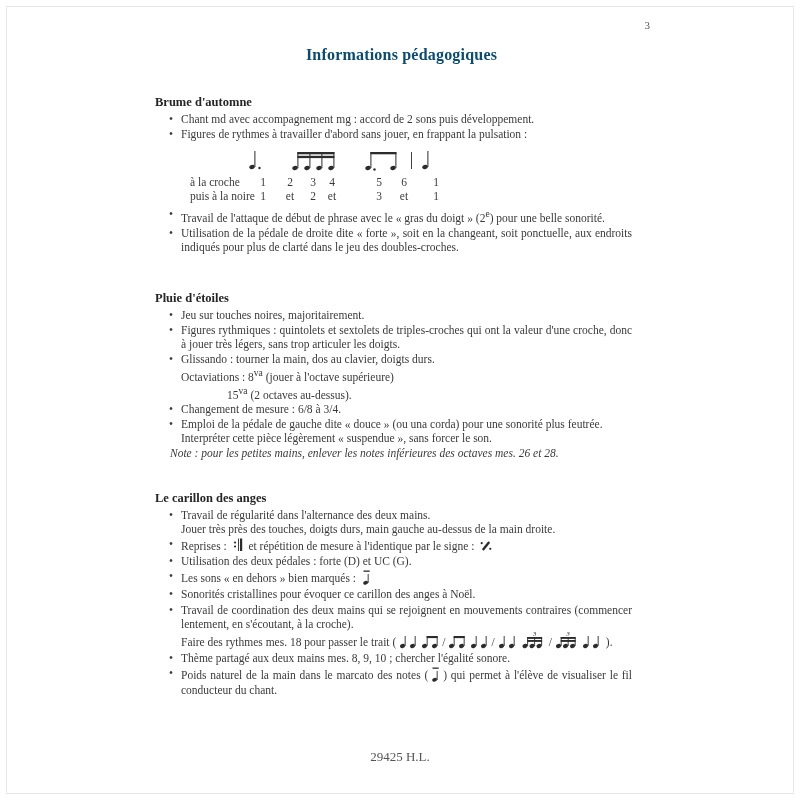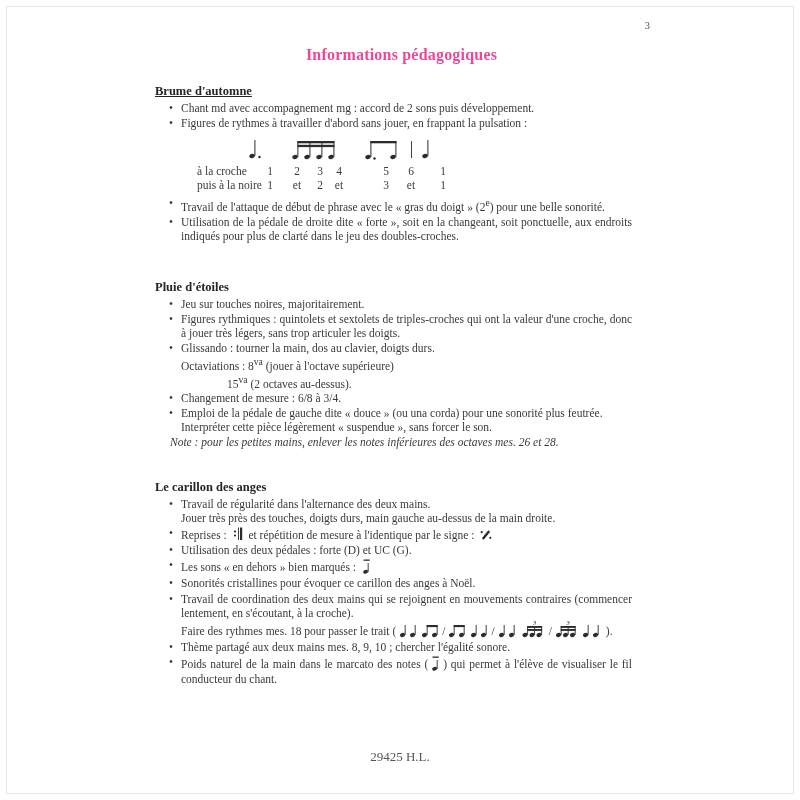--- a/index.html
+++ b/index.html
@@ -5,36 +5,36 @@
   html,body{margin:0;padding:0;background:#fff;}
   .page{
     position:relative;width:800px;height:800px;background:#fff;
     font-family:"Liberation Serif","DejaVu Serif",serif;
     color:#3a3a3a;font-size:11.5px;line-height:14px;
     box-sizing:border-box;overflow:hidden;
   }
   .page-edge{position:absolute;left:6px;top:6px;right:6px;bottom:6px;border:1px solid #e7e7e7;pointer-events:none;}
   .pagenum{position:absolute;top:18px;right:150px;font-size:11px;color:#555;}
   .content{position:absolute;left:155px;top:0;width:493px;}
-  h1{font-size:16px;line-height:18px;font-weight:bold;text-align:center;color:#ec4899;margin:46px 0 0 0;letter-spacing:.2px;}
+  h1{font-size:16px;line-height:18px;font-weight:bold;text-align:center;color:#0c4a6e;margin:46px 0 0 0;letter-spacing:.2px;}
   h2{font-size:12.5px;line-height:15px;font-weight:bold;color:#252525;margin:0;}
-  .sec-brume h2{margin-top:20px;text-decoration:underline;}
+  .sec-brume h2{margin-top:31px;}
   .sec-pluie h2{margin-top:37px;}
   .sec-carillon h2{margin-top:31px;}
   .sec-rencontre h2{margin-top:33px;}
   ul.bl{list-style:none;margin:2px 0 0 0;padding:0;}
   ul.bl li{position:relative;padding-left:26px;margin:0 16px 1px 0;text-align:justify;}
   ul.bl li::before{content:"\2022";position:absolute;left:14px;top:0;}
   .cont{margin:0;}  
   .indent2{padding-left:46px;}
   .noteline{font-style:italic;margin:1px 0 0 15px;}
   .footer{position:absolute;top:750px;left:0;width:100%;text-align:center;font-size:13px;color:#555;}
   .notation{position:relative;height:60px;margin:4px 0 2px 0;}
   .notation svg{position:absolute;left:0;top:2px;}
-  .crow{position:absolute;left:17px;width:100%;height:14px;}
+  .crow{position:absolute;left:10px;width:100%;height:14px;}
   .crow .lbl{position:absolute;left:25px;}
   .crow .cn{position:absolute;transform:translateX(-50%);}
   .r1{top:30px;} .r2{top:44px;}
   svg.sym{vertical-align:-2px;margin:0 3px;}
   svg.sym-tall{vertical-align:-4px;margin:0 3px;}
   svg.rg{vertical-align:-4px;margin:0 2px;}
   .mus{fill:#2c2c2c;stroke:none;}
   .musln{stroke:#2c2c2c;fill:none;}
 </style>
 </head>

